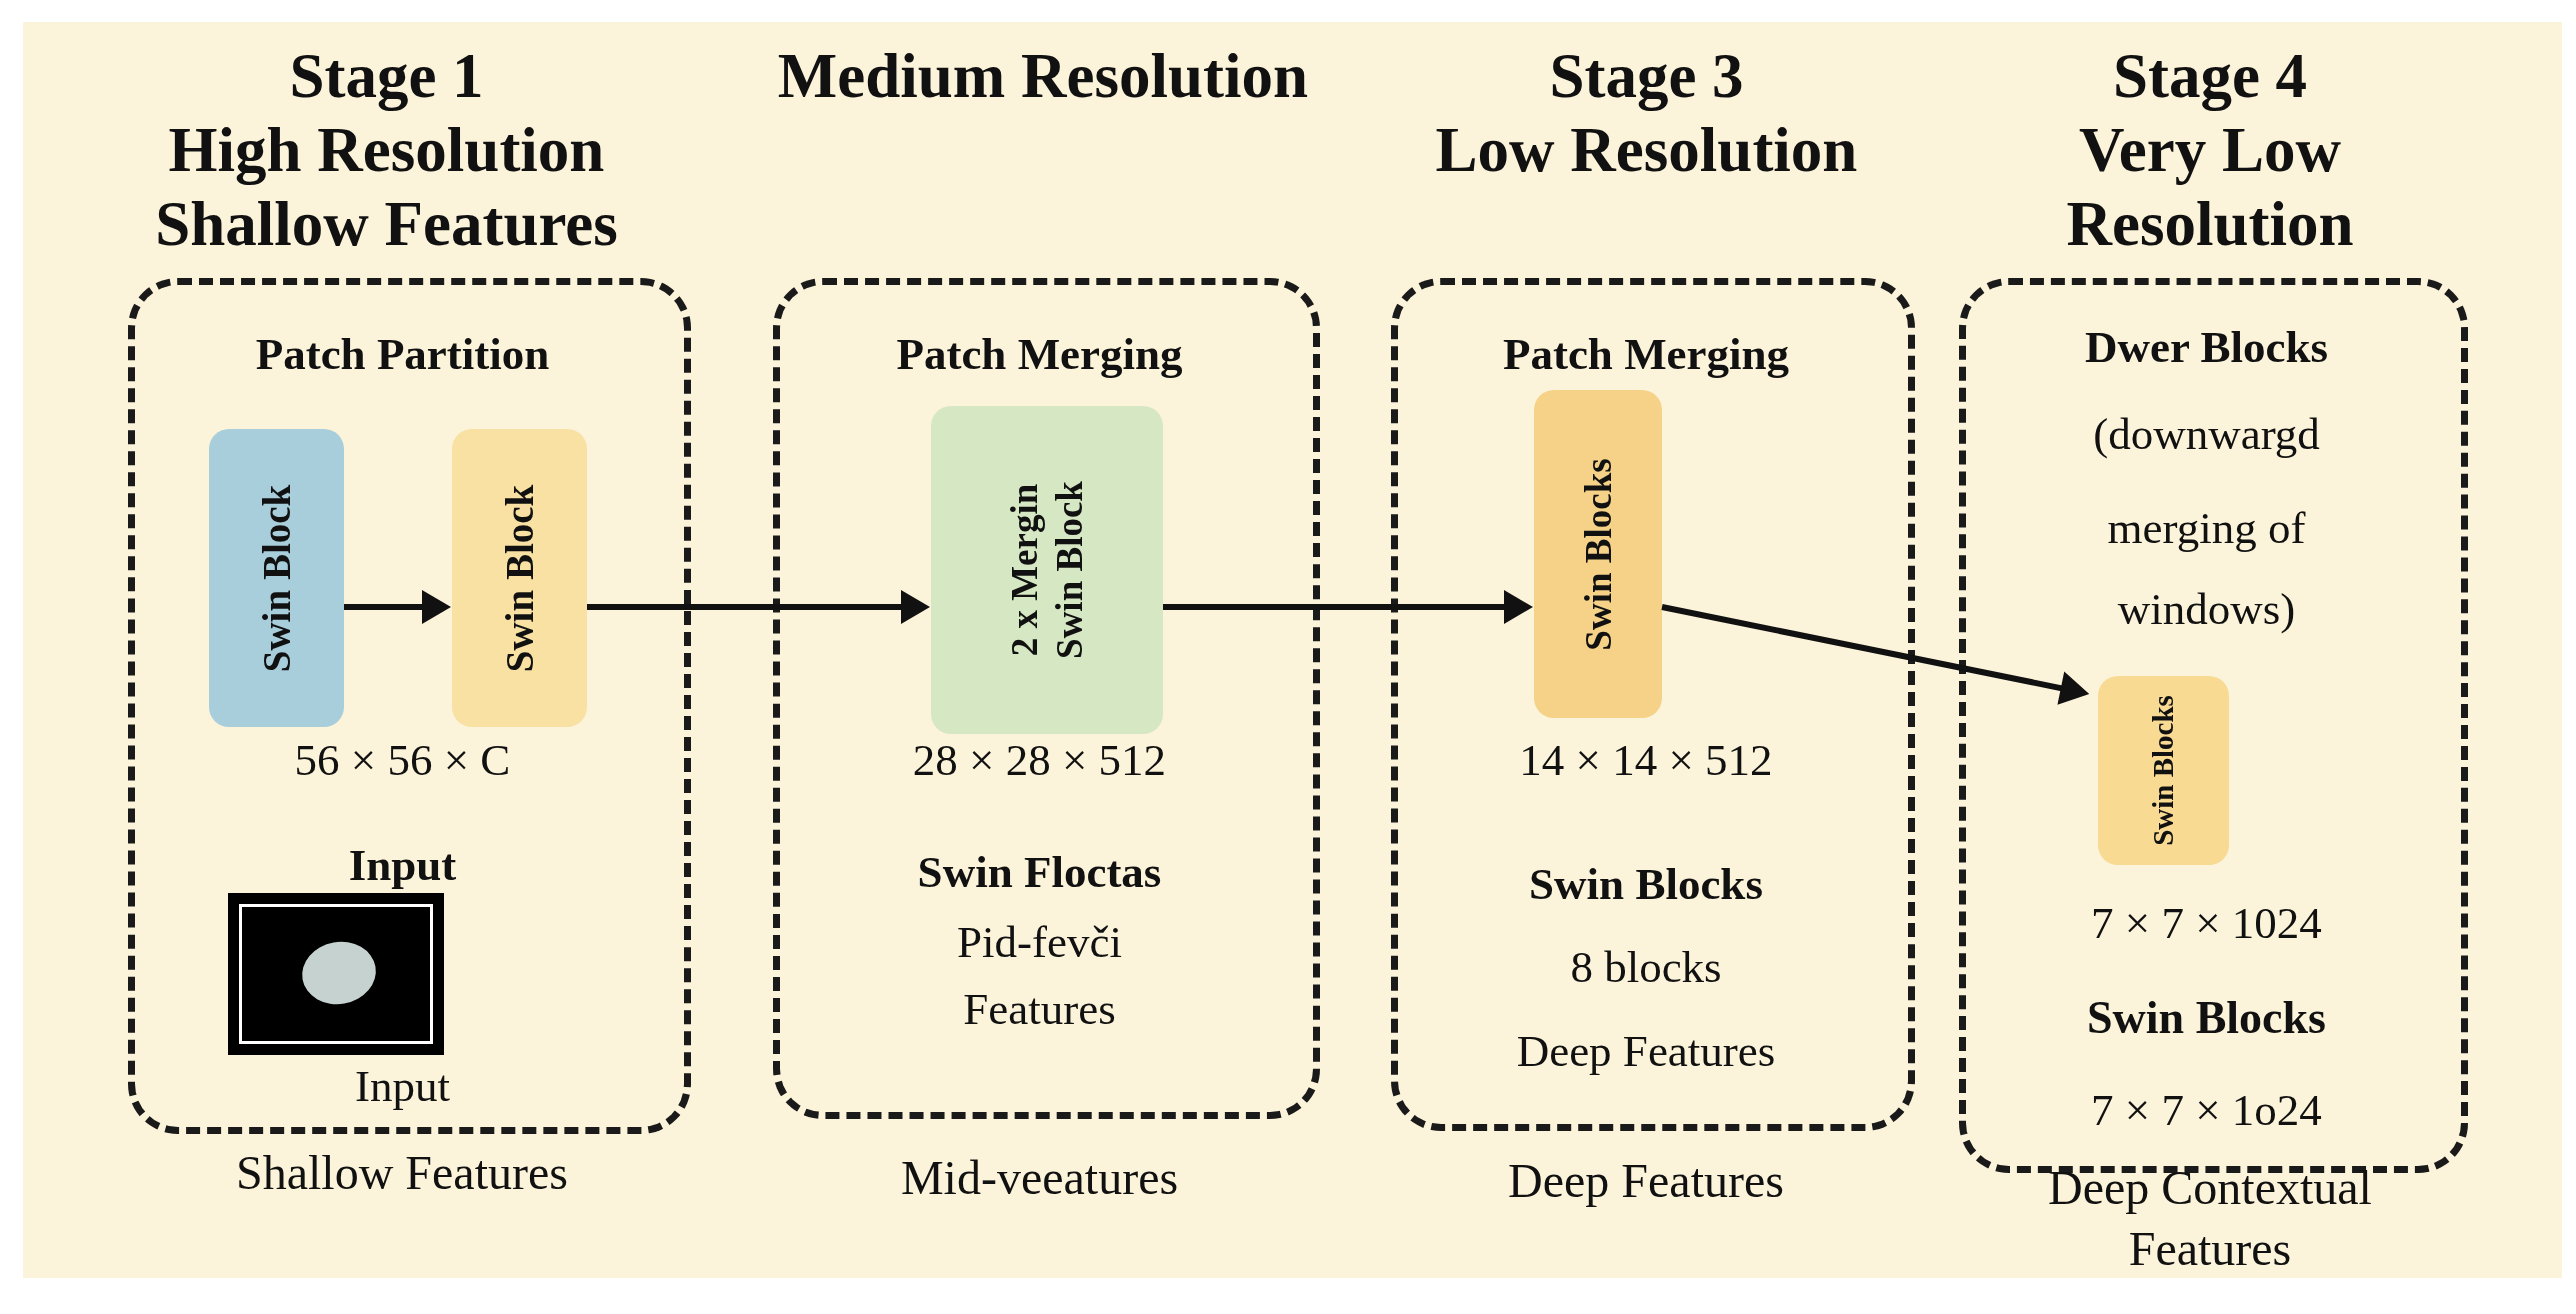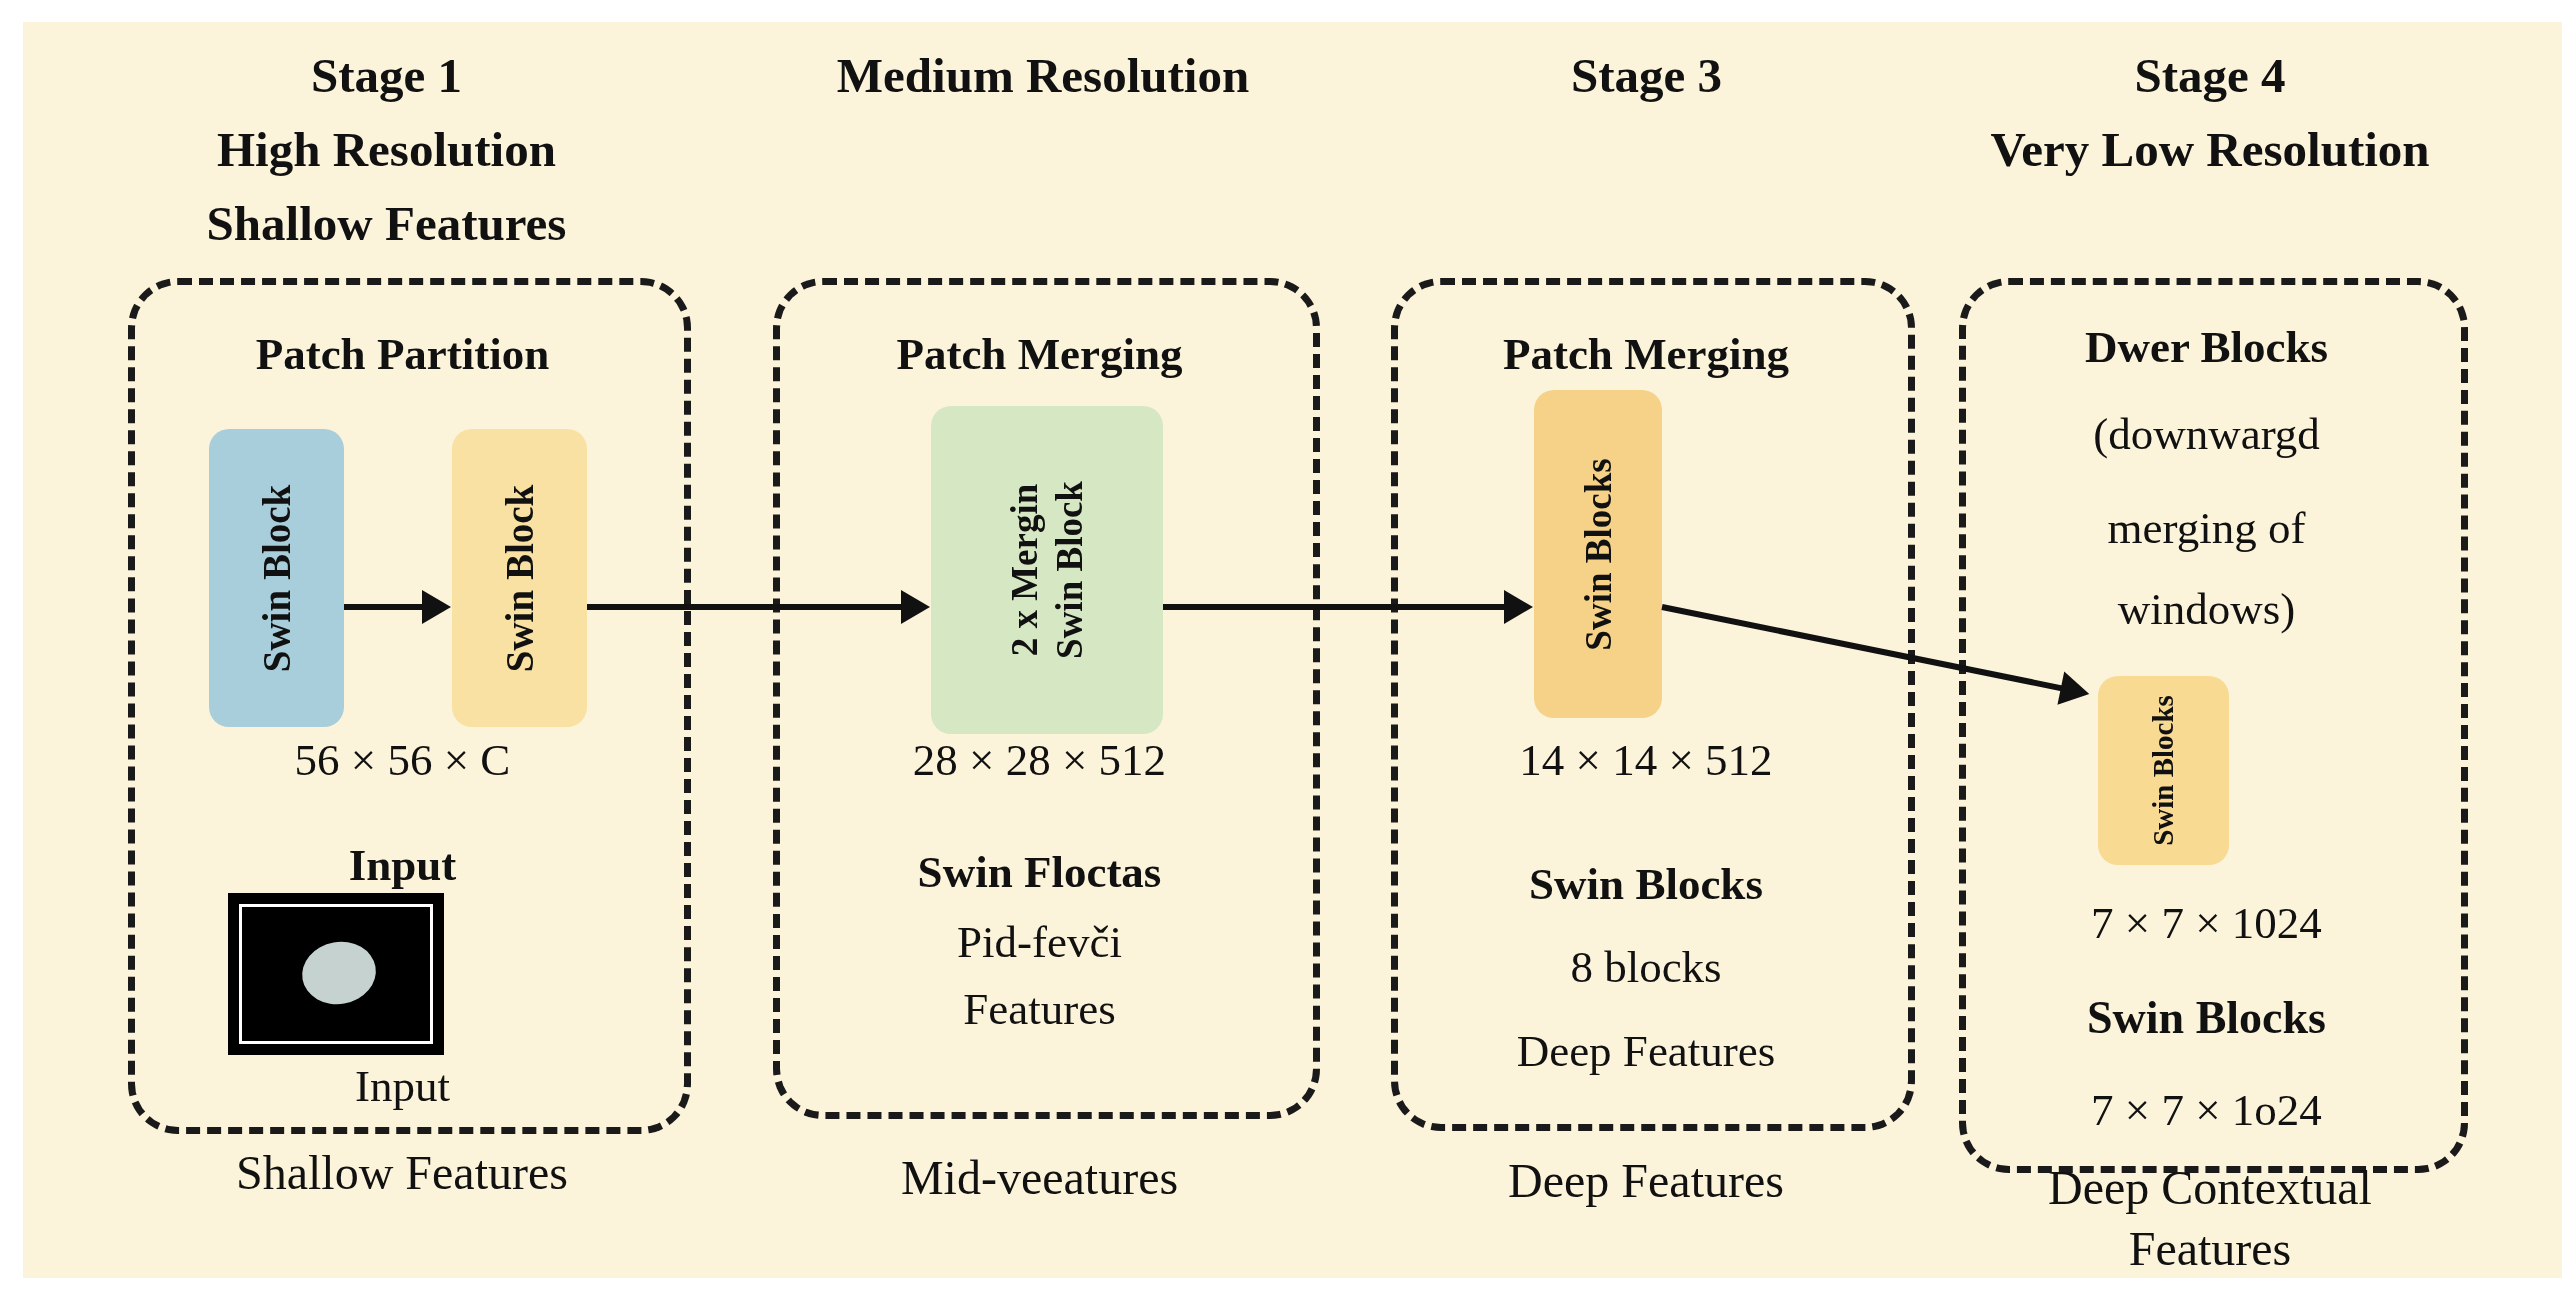--- a/index.html
+++ b/index.html
@@ -1,20 +1,20 @@
 <!DOCTYPE html>
 <html style="font-size:12.4px"><head>
 <meta charset="utf-8">
 <style>
   html,body{margin:0;padding:0;}
   .canvas{position:relative;width:2576px;height:1315px;background:#ffffff;overflow:hidden;
           font-family:"Liberation Serif", serif;color:#111;}
   .panel{position:absolute;left:23px;top:21.6px;width:2539px;height:1256px;background:#fbf3da;}
   .abs{position:absolute;}
-  .title{font-weight:700;font-size:49px;line-height:74px;text-align:center;}
+  .title{font-weight:700;font-size:63px;line-height:74px;text-align:center;}
   .hdr{font-weight:700;font-size:45px;text-align:center;}
   .txt{font-size:45px;text-align:center;}
   .bold{font-weight:700;}
   .cap{font-size:48px;text-align:center;}
   .dbox{position:absolute;border:7px dashed #1a1a1a;border-radius:50px;background:transparent;}
   .blk{position:absolute;border-radius:20px;}
   .vwrap{position:absolute;inset:0;display:flex;align-items:center;justify-content:center;}
   .vtext{transform:rotate(-90deg);white-space:nowrap;font-weight:700;text-align:center;}
   .v50{font-size:39px;}
   .v48{font-size:37px;line-height:45px;}
@@ -44,20 +44,21 @@
   <div class="abs title" style="left:85px;top:39px;width:603px;">
     <div>Stage 1</div>
     <div>High Resolution</div>
     <div>Shallow Features</div>
   </div>
   <div class="abs title" style="left:734px;top:39px;width:618px;">
     <div>Medium Resolution</div>
   </div>
   <div class="abs title" style="left:1376px;top:39px;width:541px;">
     <div>Stage 3</div>
+    <div>Low Resolution</div>
   </div>
   <div class="abs title" style="left:1932px;top:39px;width:556px;">
     <div>Stage 4</div>
     <div>Very Low Resolution</div>
   </div>
 
   <div class="dbox" style="left:128px;top:278px;width:549px;height:842px;"></div>
   <div class="dbox" style="left:773px;top:278px;width:533px;height:827px;"></div>
   <div class="dbox" style="left:1391px;top:278px;width:510px;height:839px;"></div>
   <div class="dbox" style="left:1959px;top:278px;width:495px;height:881px;"></div>

